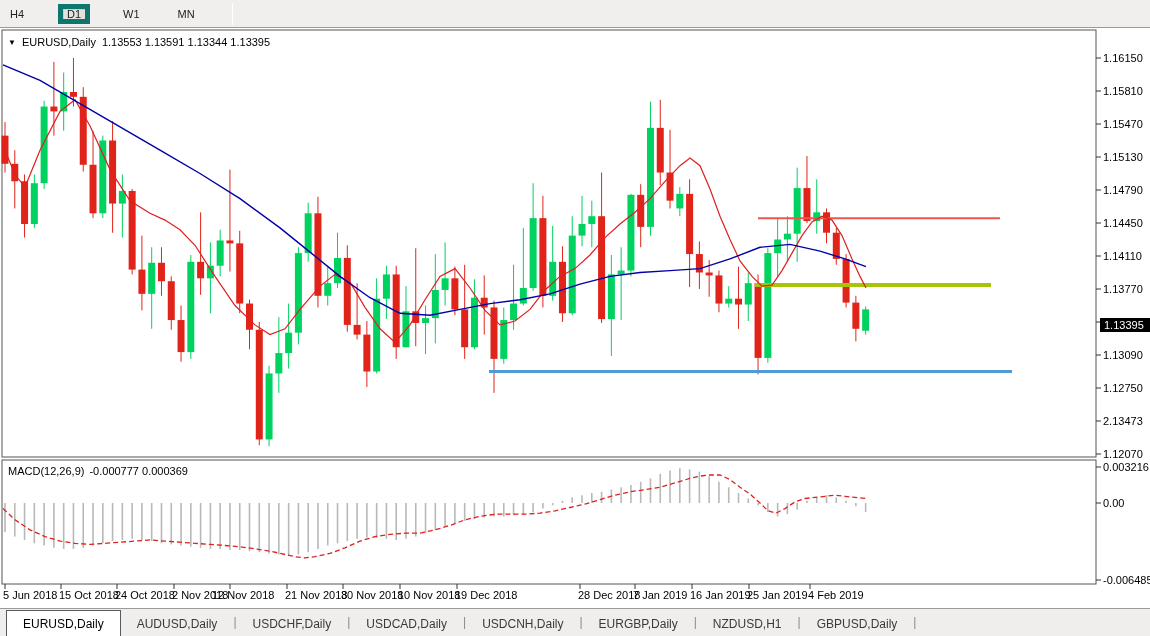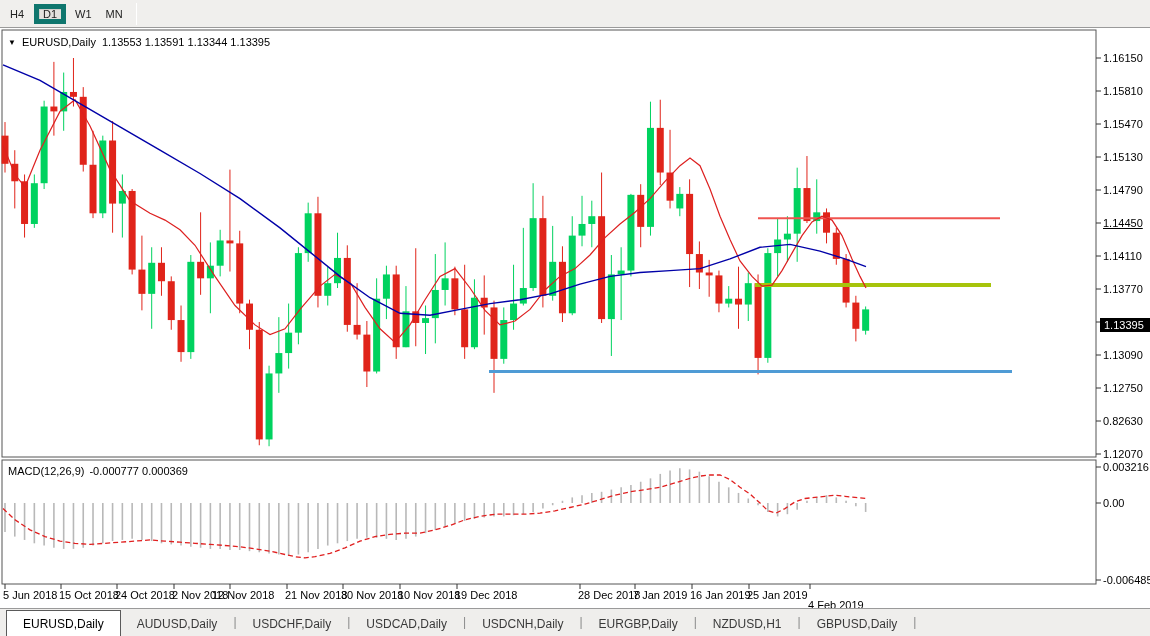--- a/index.html
+++ b/index.html
@@ -2,21 +2,21 @@
 <html><head>
 <meta charset="utf-8">
 <style>
   * { margin:0; padding:0; box-sizing:border-box; }
   html,body { width:1150px; height:636px; overflow:hidden; background:#ffffff;
               font-family:"Liberation Sans", sans-serif; }
   #app { position:relative; width:1150px; height:636px; background:#fff; }
 
   
   #toolbar { position:absolute; left:0; top:0; width:1150px; height:28px;
-             background:#f0efed; border-bottom:1px solid #9a9a9a; display:flex; align-items:center; }
+             background:#f0efed; border-bottom:1px solid #9a9a9a; display:flex; align-items:center;gap:24px; }
   .tf-btn { min-width:26px; height:20px; margin-left:4px; padding:2px 4px; font-size:11px; color:#222;
             display:flex; align-items:center; justify-content:center; border:1px solid transparent;
             cursor:default; }
   .tf-btn.active { background:#e4e2de; border:5px solid #0f766e; box-shadow:inset 1px 1px 0 #d0cecb; }
   .tf-divider { width:1px; height:22px; background:#b5b3ae; margin-left:8px; border-right:1px solid #fff; }
 
   
   .chart-header { position:absolute; left:8px; top:36px; font-size:11px; color:#000; display:flex; gap:6px; align-items:center;}
   .chart-header .tri { font-size:8px; color:#000; }
   .macd-header { position:absolute; left:8px; top:465px; font-size:11px; color:#000; display:flex; gap:5px;}
@@ -365,45 +365,45 @@
     <span>MACD(12,26,9)</span>
     <span>-0.000777 0.000369</span>
   </div>
 
   <div id="axis-overlays">
       <div class="axis-label" style="top: 58px;">1.16150</div>
       <div class="axis-label" style="top: 91px;">1.15810</div>
       <div class="axis-label" style="top: 124px;">1.15470</div>
       <div class="axis-label" style="top: 157px;">1.15130</div>
       <div class="axis-label" style="top: 190px;">1.14790</div>
-      <div class="axis-label" style="top: 223px; text-decoration: underline;">1.14450</div>
+      <div class="axis-label" style="top: 223px;">1.14450</div>
       <div class="axis-label" style="top: 256px;">1.14110</div>
       <div class="axis-label" style="top: 289px;">1.13770</div>
       <div class="axis-label" style="top: 322px;">1.13430</div>
       <div class="axis-label" style="top: 355px;">1.13090</div>
       <div class="axis-label" style="top: 388px;">1.12750</div>
-      <div class="axis-label" style="top: 421px;">0.82630</div>
+      <div class="axis-label" style="top: 421px;">2.13473</div>
       <div class="axis-label" style="top: 454px;">1.12070</div>
       <div class="axis-label" style="top: 467px;">0.003216</div>
       <div class="axis-label" style="top: 503px;">0.00</div>
       <div class="axis-label" style="top: 580px;">-0.006485</div>
       <div class="date-label" style="left: 3px;">5 Jun 2018</div>
       <div class="date-label" style="left: 59px;">15 Oct 2018</div>
       <div class="date-label" style="left: 115px;">24 Oct 2018</div>
       <div class="date-label" style="left: 172px;">2 Nov 2018</div>
       <div class="date-label" style="left: 212px;">12 Nov 2018</div>
       <div class="date-label" style="left: 285px;">21 Nov 2018</div>
       <div class="date-label" style="left: 341px;">30 Nov 2018</div>
       <div class="date-label" style="left: 398px;">10 Nov 2018</div>
       <div class="date-label" style="left: 455px;">19 Dec 2018</div>
       <div class="date-label" style="left: 578px;">28 Dec 2018</div>
       <div class="date-label" style="left: 633px;">7 Jan 2019</div>
       <div class="date-label" style="left: 690px;">16 Jan 2019</div>
       <div class="date-label" style="left: 747px;">25 Jan 2019</div>
-      <div class="date-label" style="left: 808px; margin-top: 10px;">4 Feb 2019</div>
+      <div class="date-label" style="left: 808px;">4 Feb 2019</div>
     </div>
 
   <div id="price-tag">1.13395</div>
 
   <div id="tabbar">
       <div class="tab active">EURUSD,Daily</div>
       <div class="tab">AUDUSD,Daily</div>
       <div class="tab-sep">|</div>
       <div class="tab">USDCHF,Daily</div>
       <div class="tab-sep">|</div>

